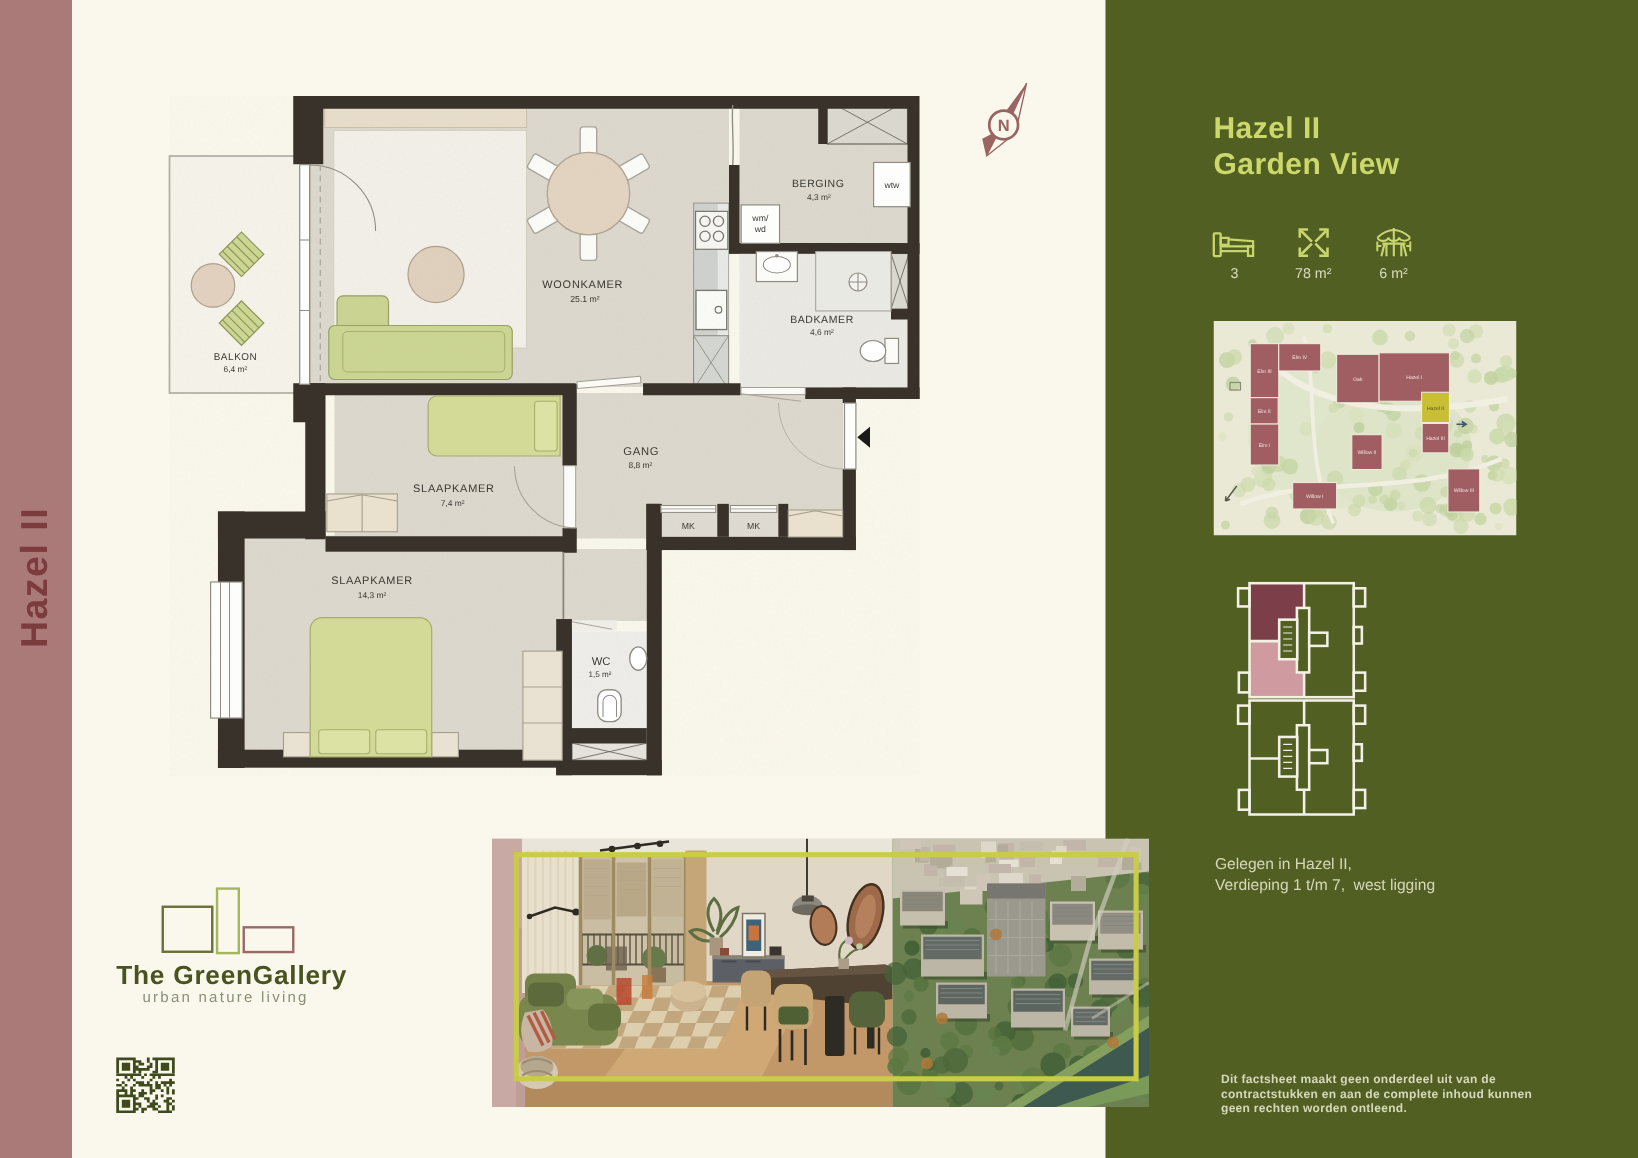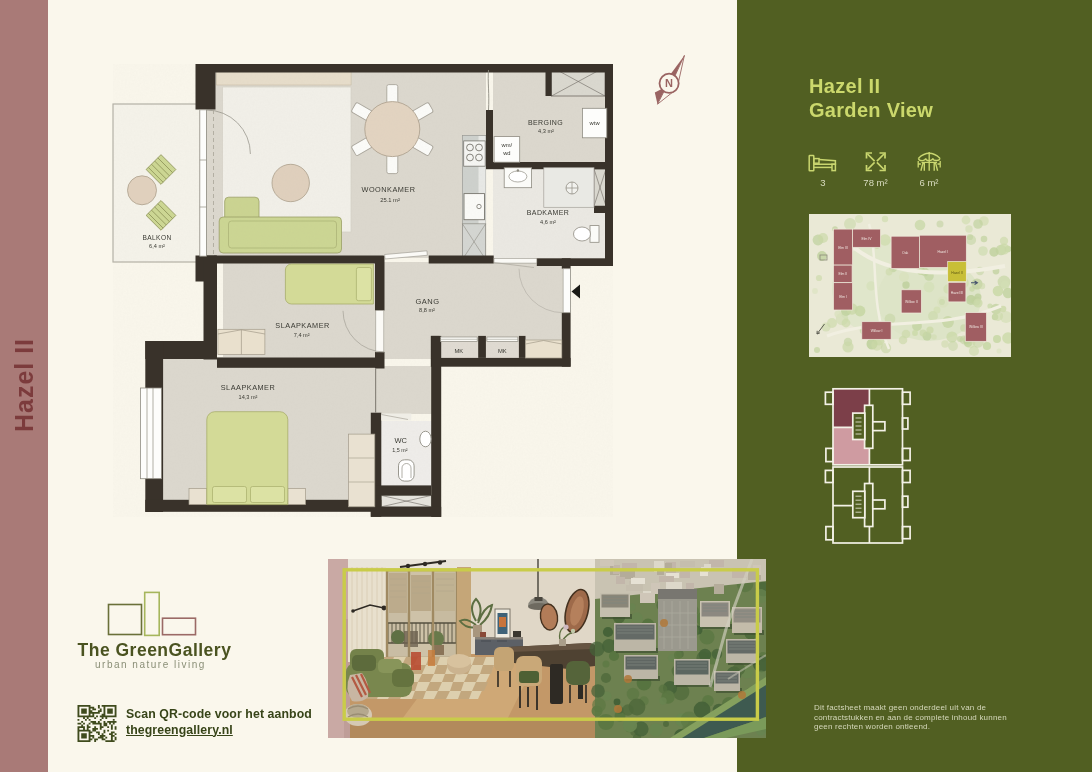--- a/index.html
+++ b/index.html
@@ -5,21 +5,21 @@
   html,body{margin:0;padding:0;}
   body{width:1092px;height:772px;overflow:hidden;font-family:"Liberation Sans",sans-serif;}
   .page{position:relative;width:1092px;height:772px;background:#faf7ec;overflow:hidden;}
   .pinkbar{position:absolute;left:0;top:0;width:48px;height:772px;background:#a97a77;}
   .pinkbar span{position:absolute;left:50%;top:385px;transform:translate(-50%,-50%) rotate(-90deg);
     transform-origin:center;font-size:25px;font-weight:bold;color:#7c3b3c;letter-spacing:1px;white-space:nowrap;}
   .sidebar{position:absolute;left:737px;top:0;width:355px;height:772px;background:#515f22;}
   .sb-h{position:absolute;left:72px;top:75px;font-size:20px;font-weight:bold;color:#cbd86c;line-height:23.5px;letter-spacing:0.3px;}
   .ic{position:absolute;text-align:center;color:#d9dcc0;font-size:9.5px;}
   .sb-txt{position:absolute;color:#d5d8bb;font-size:10.4px;line-height:14px;}
-  .sb-small{position:absolute;color:#d5d8bb;font-size:8px;line-height:9.5px;font-weight:normal;letter-spacing:0.2px;}
+  .sb-small{position:absolute;color:#d5d8bb;font-size:8px;line-height:9.5px;font-weight:bold;letter-spacing:0.2px;margin-top:12px;}
 </style>
 </head>
 <body>
 <div class="page">
 
 <svg class="plan" style="position:absolute;left:0;top:0" width="737" height="560" viewBox="0 0 737 560" xmlns="http://www.w3.org/2000/svg">
 <defs>
 <filter id="nz" x="0" y="0" width="100%" height="100%">
 <feTurbulence type="fractalNoise" baseFrequency="0.55" numOctaves="2" seed="4" result="n"></feTurbulence>
 <feColorMatrix in="n" type="matrix" values="0 0 0 0 0.42  0 0 0 0 0.40  0 0 0 0 0.36  0 0 0 0.5 0"></feColorMatrix>
@@ -426,20 +426,21 @@
 <rect x="5.9" y="63.4" width="7.1" height="13.2"></rect>
 <rect x="82.5" y="7.2" width="7.6" height="12.1"></rect>
 <rect x="82.5" y="63.4" width="7.6" height="12.1"></rect>
 <rect x="82.5" y="33" width="5.4" height="11"></rect>
 <rect x="44.6" y="20.3" width="8.2" height="43" fill="#515f22"></rect>
 <rect x="32.8" y="28.1" width="12" height="26.4" fill="#515f22"></rect>
 <path d="M35.5 33 h6 m-6 4 h6 m-6 4 h6 m-6 4 h6 m-6 4 h6" stroke-width="0.8"></path>
 <rect x="52.8" y="36.8" width="12.1" height="8.8" fill="#515f22"></rect>
 </g>
 </svg>
+<div class="sb-txt" style="left:73px;top:570px;">Gelegen in Hazel II,<br>Verdieping 1 t/m 7,&nbsp; west ligging</div>
 <div class="sb-small" style="left:77px;top:703px;">Dit factsheet maakt geen onderdeel uit van de<br>contractstukken en aan de complete inhoud kunnen<br>geen rechten worden ontleend.</div>
 </div>
 
 <svg style="position:absolute;left:328px;top:559px" width="438" height="179" viewBox="0 0 438 179" xmlns="http://www.w3.org/2000/svg">
 <rect x="0" y="0" width="267" height="179" fill="#e0d7c7"></rect>
 <rect x="0" y="0" width="267" height="10" fill="#eae5da"></rect>
 <polygon points="0,128 54,95 180,95 267,104 267,179 0,179" fill="#c39868"></polygon>
 <polygon points="60,179 120,98 210,98 170,179" fill="#cfa876"></polygon>
 <rect x="0" y="162" width="267" height="17" fill="#b28a5c"></rect>
 <rect x="0" y="0" width="20" height="179" fill="#c9a9a4"></rect>
@@ -763,17 +764,16 @@
 <rect x="16.2" y="10.8" width="413.2" height="149.4" fill="none" stroke="#c9cc49" stroke-width="3.4"></rect>
 </svg>
 <svg style="position:absolute;left:70px;top:585px" width="240" height="160" viewBox="0 0 240 160" xmlns="http://www.w3.org/2000/svg">
 <rect x="38.5" y="19.5" width="33" height="30" fill="none" stroke="#6a7039" stroke-width="1.6"></rect>
 <rect x="74.7" y="7.4" width="14.5" height="43" fill="none" stroke="#a6b65c" stroke-width="1.6"></rect>
 <rect x="92.5" y="33.2" width="33" height="16.5" fill="none" stroke="#9b6a66" stroke-width="1.6"></rect>
 <text x="7.5" y="71" font-size="17.5" font-weight="bold" letter-spacing="0.5" fill="#4a5320" font-family="Liberation Sans, sans-serif">The GreenGallery</text>
 <text x="25" y="83" font-size="10" letter-spacing="1.5" fill="#8a8f77" font-family="Liberation Sans, sans-serif">urban nature living</text>
 <path d="M7.50 120.00h1.86v1.76h-1.86zM9.36 120.00h1.86v1.76h-1.86zM11.21 120.00h1.86v1.76h-1.86zM13.07 120.00h1.86v1.76h-1.86zM14.93 120.00h1.86v1.76h-1.86zM16.79 120.00h1.86v1.76h-1.86zM18.64 120.00h1.86v1.76h-1.86zM27.93 120.00h1.86v1.76h-1.86zM31.64 120.00h1.86v1.76h-1.86zM33.50 120.00h1.86v1.76h-1.86zM35.36 120.00h1.86v1.76h-1.86zM37.21 120.00h1.86v1.76h-1.86zM39.07 120.00h1.86v1.76h-1.86zM40.93 120.00h1.86v1.76h-1.86zM42.79 120.00h1.86v1.76h-1.86zM44.64 120.00h1.86v1.76h-1.86zM7.50 121.76h1.86v1.76h-1.86zM18.64 121.76h1.86v1.76h-1.86zM20.50 121.76h1.86v1.76h-1.86zM22.36 121.76h1.86v1.76h-1.86zM27.93 121.76h1.86v1.76h-1.86zM33.50 121.76h1.86v1.76h-1.86zM44.64 121.76h1.86v1.76h-1.86zM7.50 123.53h1.86v1.76h-1.86zM11.21 123.53h1.86v1.76h-1.86zM13.07 123.53h1.86v1.76h-1.86zM14.93 123.53h1.86v1.76h-1.86zM18.64 123.53h1.86v1.76h-1.86zM22.36 123.53h1.86v1.76h-1.86zM24.21 123.53h1.86v1.76h-1.86zM29.79 123.53h1.86v1.76h-1.86zM33.50 123.53h1.86v1.76h-1.86zM37.21 123.53h1.86v1.76h-1.86zM39.07 123.53h1.86v1.76h-1.86zM40.93 123.53h1.86v1.76h-1.86zM44.64 123.53h1.86v1.76h-1.86zM7.50 125.29h1.86v1.76h-1.86zM11.21 125.29h1.86v1.76h-1.86zM13.07 125.29h1.86v1.76h-1.86zM14.93 125.29h1.86v1.76h-1.86zM18.64 125.29h1.86v1.76h-1.86zM20.50 125.29h1.86v1.76h-1.86zM27.93 125.29h1.86v1.76h-1.86zM29.79 125.29h1.86v1.76h-1.86zM33.50 125.29h1.86v1.76h-1.86zM37.21 125.29h1.86v1.76h-1.86zM39.07 125.29h1.86v1.76h-1.86zM40.93 125.29h1.86v1.76h-1.86zM44.64 125.29h1.86v1.76h-1.86zM7.50 127.06h1.86v1.76h-1.86zM11.21 127.06h1.86v1.76h-1.86zM13.07 127.06h1.86v1.76h-1.86zM14.93 127.06h1.86v1.76h-1.86zM18.64 127.06h1.86v1.76h-1.86zM20.50 127.06h1.86v1.76h-1.86zM22.36 127.06h1.86v1.76h-1.86zM24.21 127.06h1.86v1.76h-1.86zM26.07 127.06h1.86v1.76h-1.86zM27.93 127.06h1.86v1.76h-1.86zM33.50 127.06h1.86v1.76h-1.86zM37.21 127.06h1.86v1.76h-1.86zM39.07 127.06h1.86v1.76h-1.86zM40.93 127.06h1.86v1.76h-1.86zM44.64 127.06h1.86v1.76h-1.86zM7.50 128.82h1.86v1.76h-1.86zM18.64 128.82h1.86v1.76h-1.86zM22.36 128.82h1.86v1.76h-1.86zM31.64 128.82h1.86v1.76h-1.86zM33.50 128.82h1.86v1.76h-1.86zM44.64 128.82h1.86v1.76h-1.86zM7.50 130.59h1.86v1.76h-1.86zM9.36 130.59h1.86v1.76h-1.86zM11.21 130.59h1.86v1.76h-1.86zM13.07 130.59h1.86v1.76h-1.86zM14.93 130.59h1.86v1.76h-1.86zM16.79 130.59h1.86v1.76h-1.86zM18.64 130.59h1.86v1.76h-1.86zM20.50 130.59h1.86v1.76h-1.86zM22.36 130.59h1.86v1.76h-1.86zM26.07 130.59h1.86v1.76h-1.86zM29.79 130.59h1.86v1.76h-1.86zM31.64 130.59h1.86v1.76h-1.86zM33.50 130.59h1.86v1.76h-1.86zM35.36 130.59h1.86v1.76h-1.86zM37.21 130.59h1.86v1.76h-1.86zM39.07 130.59h1.86v1.76h-1.86zM40.93 130.59h1.86v1.76h-1.86zM42.79 130.59h1.86v1.76h-1.86zM44.64 130.59h1.86v1.76h-1.86zM13.07 132.35h1.86v1.76h-1.86zM16.79 132.35h1.86v1.76h-1.86zM24.21 132.35h1.86v1.76h-1.86zM31.64 132.35h1.86v1.76h-1.86zM35.36 132.35h1.86v1.76h-1.86zM7.50 134.11h1.86v1.76h-1.86zM14.93 134.11h1.86v1.76h-1.86zM18.64 134.11h1.86v1.76h-1.86zM29.79 134.11h1.86v1.76h-1.86zM42.79 134.11h1.86v1.76h-1.86zM11.21 135.88h1.86v1.76h-1.86zM20.50 135.88h1.86v1.76h-1.86zM22.36 135.88h1.86v1.76h-1.86zM24.21 135.88h1.86v1.76h-1.86zM27.93 135.88h1.86v1.76h-1.86zM33.50 135.88h1.86v1.76h-1.86zM37.21 135.88h1.86v1.76h-1.86zM39.07 135.88h1.86v1.76h-1.86zM40.93 135.88h1.86v1.76h-1.86zM42.79 135.88h1.86v1.76h-1.86zM44.64 135.88h1.86v1.76h-1.86zM7.50 137.64h1.86v1.76h-1.86zM9.36 137.64h1.86v1.76h-1.86zM13.07 137.64h1.86v1.76h-1.86zM18.64 137.64h1.86v1.76h-1.86zM22.36 137.64h1.86v1.76h-1.86zM24.21 137.64h1.86v1.76h-1.86zM26.07 137.64h1.86v1.76h-1.86zM27.93 137.64h1.86v1.76h-1.86zM29.79 137.64h1.86v1.76h-1.86zM33.50 137.64h1.86v1.76h-1.86zM35.36 137.64h1.86v1.76h-1.86zM39.07 137.64h1.86v1.76h-1.86zM42.79 137.64h1.86v1.76h-1.86zM11.21 139.41h1.86v1.76h-1.86zM16.79 139.41h1.86v1.76h-1.86zM29.79 139.41h1.86v1.76h-1.86zM33.50 139.41h1.86v1.76h-1.86zM35.36 139.41h1.86v1.76h-1.86zM40.93 139.41h1.86v1.76h-1.86zM7.50 141.17h1.86v1.76h-1.86zM9.36 141.17h1.86v1.76h-1.86zM11.21 141.17h1.86v1.76h-1.86zM13.07 141.17h1.86v1.76h-1.86zM16.79 141.17h1.86v1.76h-1.86zM18.64 141.17h1.86v1.76h-1.86zM24.21 141.17h1.86v1.76h-1.86zM29.79 141.17h1.86v1.76h-1.86zM31.64 141.17h1.86v1.76h-1.86zM37.21 141.17h1.86v1.76h-1.86zM40.93 141.17h1.86v1.76h-1.86zM44.64 141.17h1.86v1.76h-1.86zM7.50 142.94h1.86v1.76h-1.86zM13.07 142.94h1.86v1.76h-1.86zM16.79 142.94h1.86v1.76h-1.86zM22.36 142.94h1.86v1.76h-1.86zM24.21 142.94h1.86v1.76h-1.86zM26.07 142.94h1.86v1.76h-1.86zM29.79 142.94h1.86v1.76h-1.86zM40.93 142.94h1.86v1.76h-1.86zM44.64 142.94h1.86v1.76h-1.86zM7.50 144.70h1.86v1.76h-1.86zM9.36 144.70h1.86v1.76h-1.86zM11.21 144.70h1.86v1.76h-1.86zM13.07 144.70h1.86v1.76h-1.86zM14.93 144.70h1.86v1.76h-1.86zM16.79 144.70h1.86v1.76h-1.86zM18.64 144.70h1.86v1.76h-1.86zM22.36 144.70h1.86v1.76h-1.86zM24.21 144.70h1.86v1.76h-1.86zM33.50 144.70h1.86v1.76h-1.86zM37.21 144.70h1.86v1.76h-1.86zM7.50 146.46h1.86v1.76h-1.86zM18.64 146.46h1.86v1.76h-1.86zM20.50 146.46h1.86v1.76h-1.86zM26.07 146.46h1.86v1.76h-1.86zM27.93 146.46h1.86v1.76h-1.86zM33.50 146.46h1.86v1.76h-1.86zM40.93 146.46h1.86v1.76h-1.86zM42.79 146.46h1.86v1.76h-1.86zM7.50 148.23h1.86v1.76h-1.86zM11.21 148.23h1.86v1.76h-1.86zM13.07 148.23h1.86v1.76h-1.86zM14.93 148.23h1.86v1.76h-1.86zM18.64 148.23h1.86v1.76h-1.86zM27.93 148.23h1.86v1.76h-1.86zM31.64 148.23h1.86v1.76h-1.86zM39.07 148.23h1.86v1.76h-1.86zM40.93 148.23h1.86v1.76h-1.86zM44.64 148.23h1.86v1.76h-1.86zM7.50 149.99h1.86v1.76h-1.86zM11.21 149.99h1.86v1.76h-1.86zM13.07 149.99h1.86v1.76h-1.86zM14.93 149.99h1.86v1.76h-1.86zM18.64 149.99h1.86v1.76h-1.86zM20.50 149.99h1.86v1.76h-1.86zM22.36 149.99h1.86v1.76h-1.86zM29.79 149.99h1.86v1.76h-1.86zM31.64 149.99h1.86v1.76h-1.86zM33.50 149.99h1.86v1.76h-1.86zM40.93 149.99h1.86v1.76h-1.86zM42.79 149.99h1.86v1.76h-1.86zM7.50 151.76h1.86v1.76h-1.86zM11.21 151.76h1.86v1.76h-1.86zM13.07 151.76h1.86v1.76h-1.86zM14.93 151.76h1.86v1.76h-1.86zM18.64 151.76h1.86v1.76h-1.86zM22.36 151.76h1.86v1.76h-1.86zM27.93 151.76h1.86v1.76h-1.86zM29.79 151.76h1.86v1.76h-1.86zM31.64 151.76h1.86v1.76h-1.86zM35.36 151.76h1.86v1.76h-1.86zM40.93 151.76h1.86v1.76h-1.86zM44.64 151.76h1.86v1.76h-1.86zM7.50 153.52h1.86v1.76h-1.86zM18.64 153.52h1.86v1.76h-1.86zM20.50 153.52h1.86v1.76h-1.86zM24.21 153.52h1.86v1.76h-1.86zM26.07 153.52h1.86v1.76h-1.86zM31.64 153.52h1.86v1.76h-1.86zM33.50 153.52h1.86v1.76h-1.86zM40.93 153.52h1.86v1.76h-1.86zM44.64 153.52h1.86v1.76h-1.86zM7.50 155.29h1.86v1.76h-1.86zM9.36 155.29h1.86v1.76h-1.86zM11.21 155.29h1.86v1.76h-1.86zM13.07 155.29h1.86v1.76h-1.86zM14.93 155.29h1.86v1.76h-1.86zM16.79 155.29h1.86v1.76h-1.86zM18.64 155.29h1.86v1.76h-1.86zM24.21 155.29h1.86v1.76h-1.86zM35.36 155.29h1.86v1.76h-1.86zM37.21 155.29h1.86v1.76h-1.86zM39.07 155.29h1.86v1.76h-1.86zM40.93 155.29h1.86v1.76h-1.86zM42.79 155.29h1.86v1.76h-1.86z" fill="#3f4b1d"></path>
 </svg>
-<div style="position:absolute;left:126px;top:707px;font-size:12.3px;font-weight:bold;color:#374418;line-height:15.5px;letter-spacing:0.1px;">Scan QR-code voor het aanbod<br><span style="text-decoration:underline;">thegreengallery.nl</span></div>
 <div class="pinkbar">
       <span>Hazel II</span>
     </div>
 </div>
 
 </body></html>

